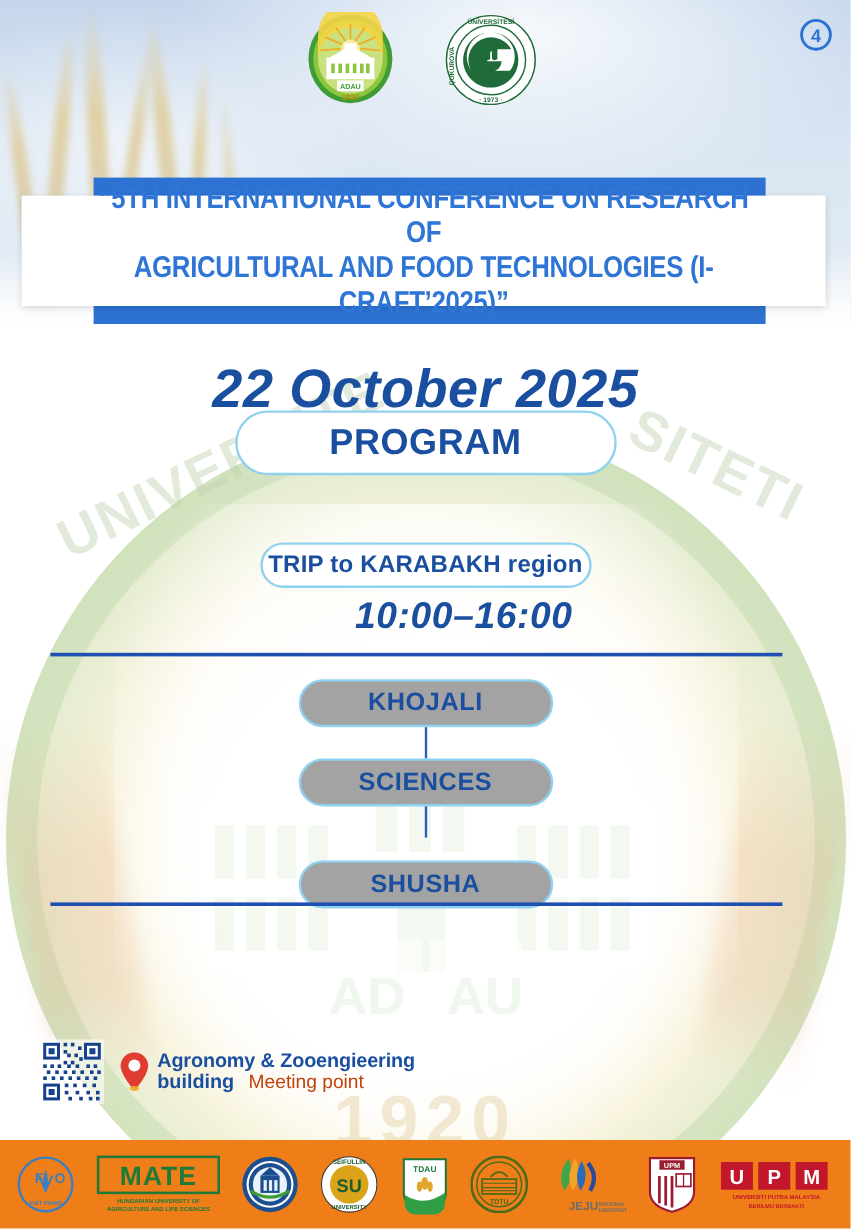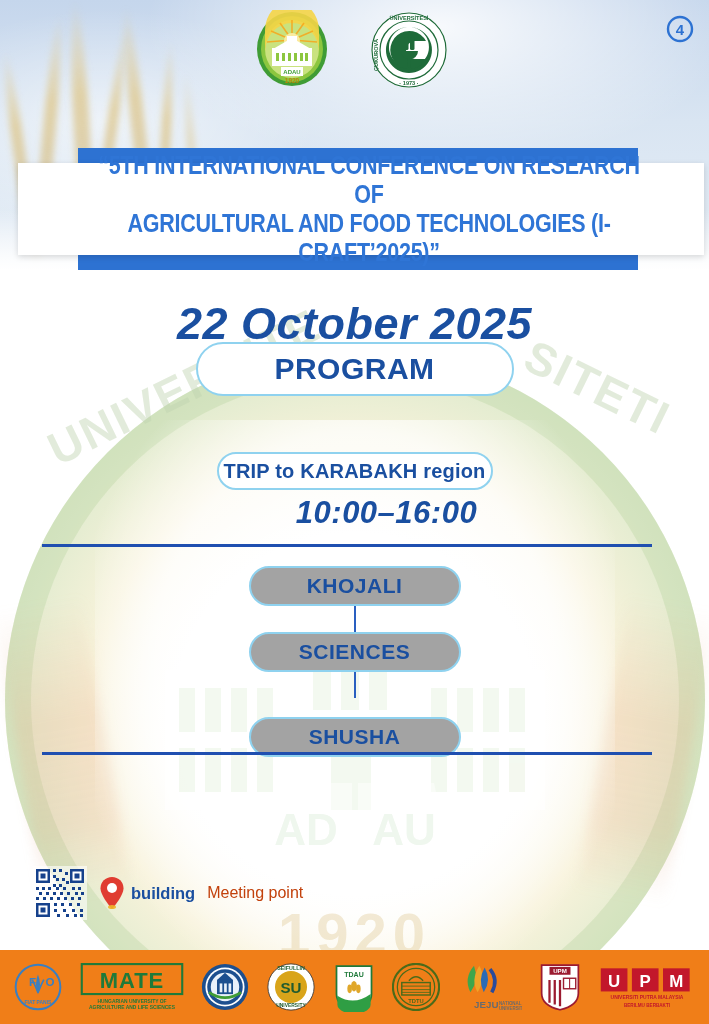--- a/index.html
+++ b/index.html
@@ -67,21 +67,21 @@
   .title-band {
     position: absolute; left: 78px; top: 148px;
     width: 560px; height: 122px;
     background: #2d72d2;
   }
   .title-card {
     position: absolute; left: 18px; top: 163px;
     width: 670px; height: 92px;
     background: #ffffff;
     box-shadow: 0 2px 6px rgba(0,0,0,0.15);
-    display: flex; align-items: center; justify-content: center; padding-left: 16px;
+    display: flex; align-items: center; justify-content: center;
   }
   .title-text {
     font-family: "Liberation Sans Narrow", "Liberation Sans", sans-serif;
     font-weight: bold;
     font-size: 25px;
     line-height: 1.16;
     letter-spacing: -0.3px;
     color: #2f75d6;
     text-align: center;
     text-transform: uppercase;
@@ -480,20 +480,21 @@
       </svg>
     </div>
     <div class="pin">
       <svg viewBox="0 0 26 34" width="26" height="34">
         <path d="M13 1 C6.4 1 1.5 6 1.5 12.2 C1.5 20 13 33 13 33 C13 33 24.5 20 24.5 12.2 C24.5 6 19.6 1 13 1 Z" fill="#e03c31"></path>
         <circle cx="13" cy="12" r="5" fill="#ffffff"></circle>
         <ellipse cx="13" cy="31" rx="4" ry="2" fill="#f0b429" opacity="0.9"></ellipse>
       </svg>
     </div>
     <div class="meeting-text">
+      <div class="mt-line1">Agronomy &amp; Zooengieering</div>
       <div class="mt-line2">
         <span class="mt-building">building</span>
         <span class="mt-meeting">Meeting point</span>
       </div>
     </div>
   </div>
 
   <div class="footer">
 
     <div class="sponsor">

